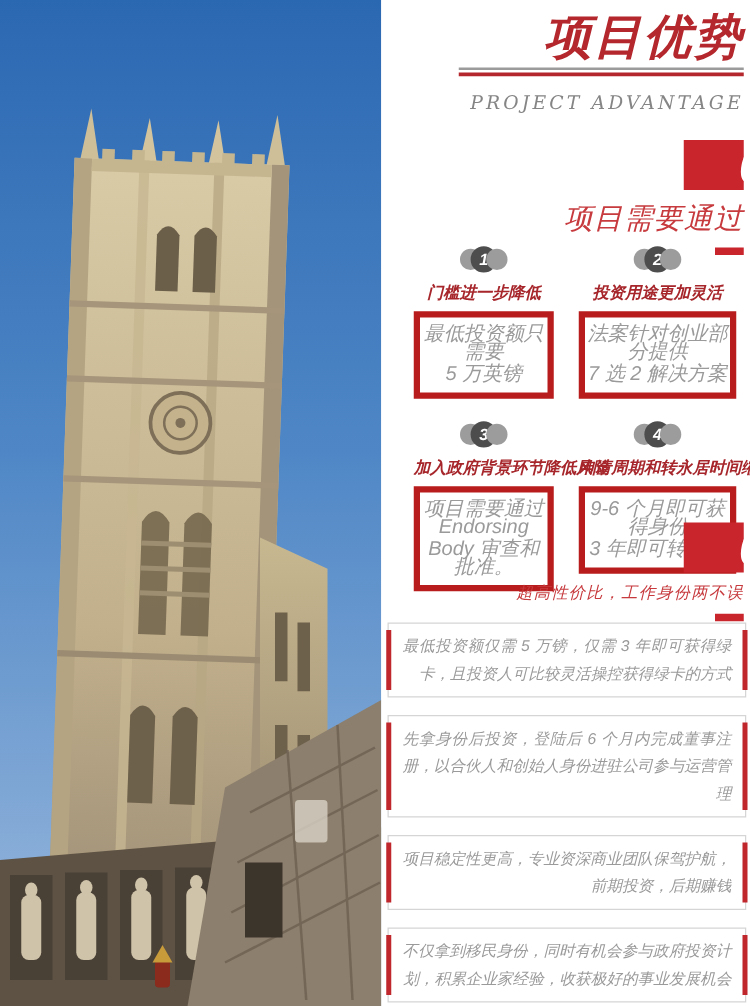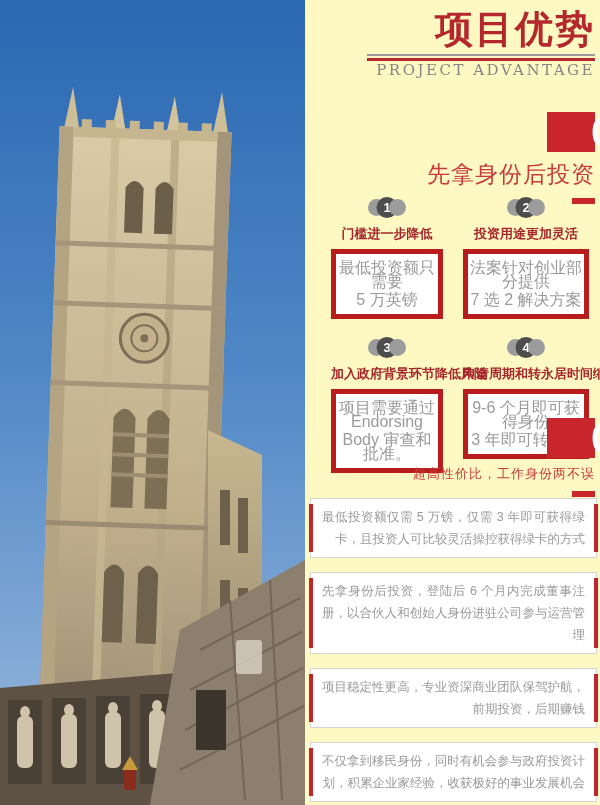--- a/index.html
+++ b/index.html
@@ -1,37 +1,38 @@
 <!DOCTYPE html>
 <html><head>
 <meta charset="utf-8">
 <style>
   * { margin:0; padding:0; box-sizing:border-box; }
   html,body { background:#e8e8e8; }
   .page {
     position:relative; width:600px; height:805px; margin:0 auto;
-    background:#fef9c3; overflow:hidden;
+    background:#ffffff; overflow:hidden;
     font-family:"Liberation Sans","DejaVu Sans",sans-serif;
+    font-style:italic;
   }
   
   .photo { position:absolute; left:0; top:0; width:305px; height:805px; }
   .photo svg { display:block; width:100%; height:100%; }
 
   
   .header { position:absolute; top:8px; right:5px; width:260px; text-align:right; }
   .header-title {
     font-family:"DejaVu Serif","Liberation Serif",serif;
     font-weight:bold; font-size:38px; line-height:42px;
     color:#b4272c; letter-spacing:2px;
   }
   .header-rule { margin-top:4px; margin-left:auto; width:228px; }
   .header-rule .gray { height:2px; background:#9b9b9b; }
   .header-rule .red  { height:3px; background:#b4272c; margin-top:2px; }
   .header-subtitle {
-    margin-top:0;
+    margin-top:12px;
     font-family:"DejaVu Serif","Liberation Serif",serif;
     font-size:15px; color:#858585; letter-spacing:2.5px;
   }
 
   
   .sec-head { position:absolute; right:5px; text-align:right; }
   .sec-head.s1 { top:112px; }
   .sec-head.s2 { top:418px; }
   .sec-num {
     display:inline-block; background:#c9252c; color:#ffffff;
@@ -201,21 +202,21 @@
     <div class="header-title">项目优势</div>
     <div class="header-rule">
       <div class="gray"></div>
       <div class="red"></div>
     </div>
     <div class="header-subtitle">PROJECT ADVANTAGE</div>
   </div>
 
   <div class="sec-head s1">
     <span class="sec-num">01</span>
-    <div class="sec-title">先拿身份后投资</div>
+    <div class="sec-title">项目需要通过</div>
     <div class="sec-dash"></div>
   </div>
 
   <div class="items">
 
     <div class="adv-item">
       <div class="badge">
         <span class="badge-num">1</span>
       </div>
       <div class="item-title">门槛进一步降低</div>

